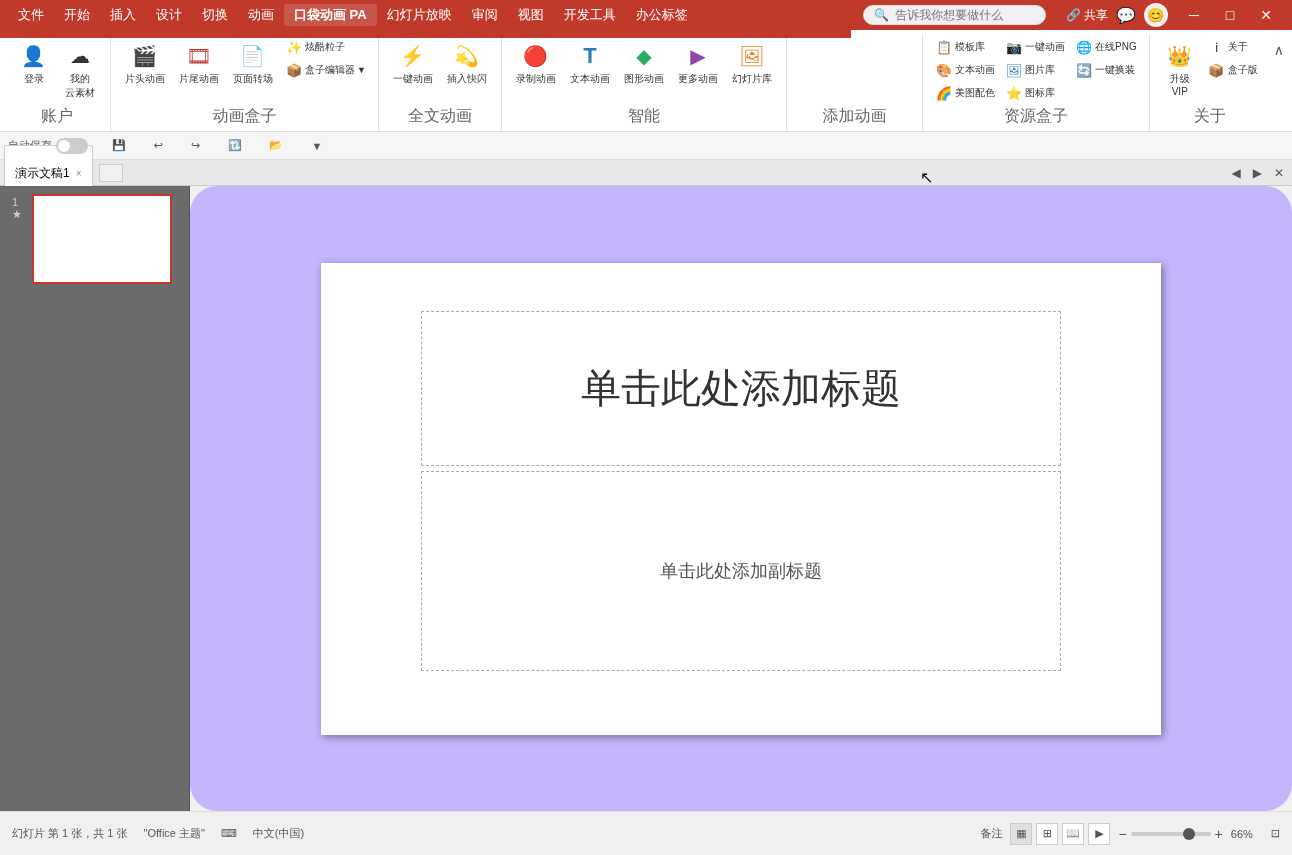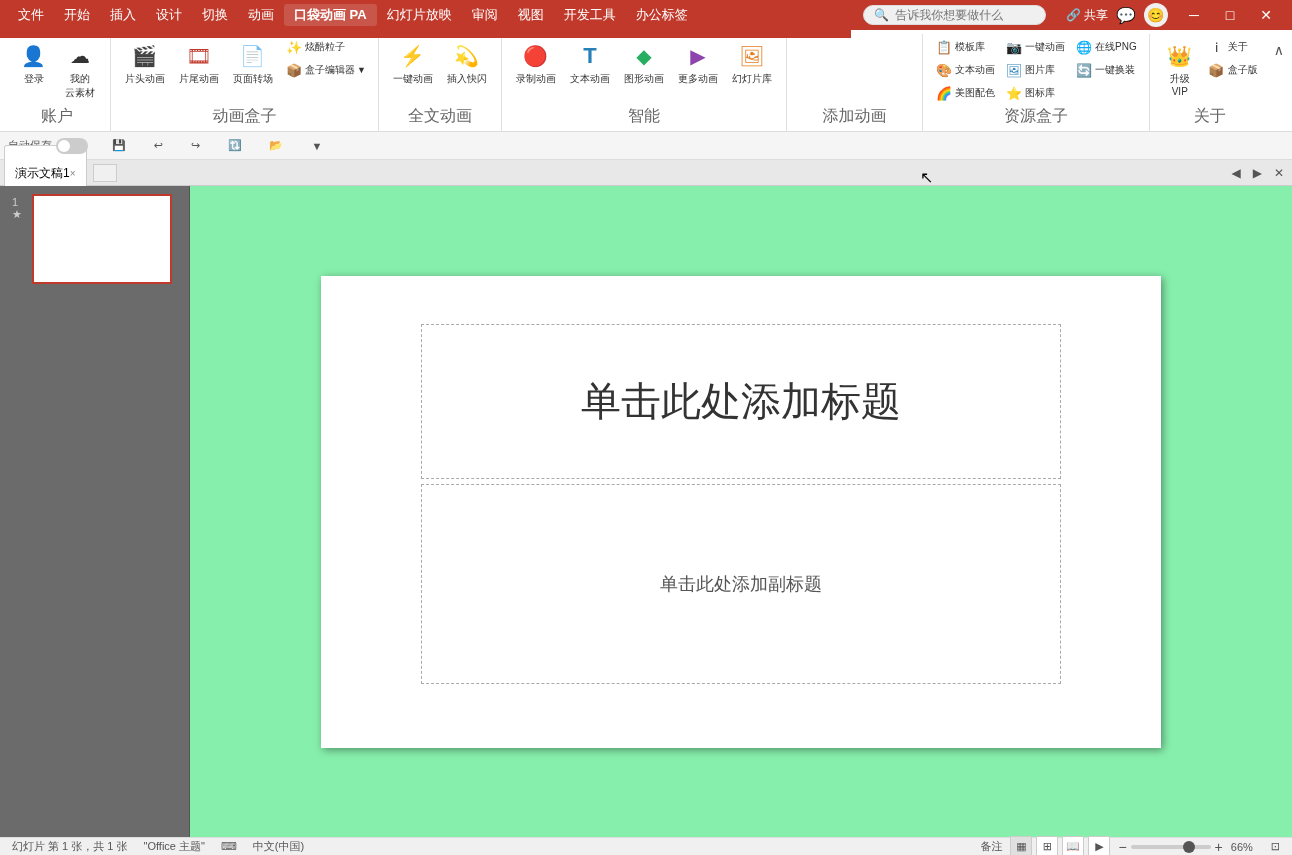--- a/index.html
+++ b/index.html
@@ -27,40 +27,40 @@
     
     .main { display: flex; flex: 1; overflow: hidden; }
 
     
     .slide-panel { width: 190px; background: #6b6b6b; border-right: 1px solid #555; overflow-y: auto; padding: 8px; }
     .slide-thumb { background: white; border: 2px solid #c0392b; margin-bottom: 4px; cursor: pointer; position: relative; }
     .slide-num { position: absolute; left: -20px; top: 2px; color: #ccc; font-size: 11px; }
     .slide-star { position: absolute; left: -20px; top: 14px; color: #ccc; font-size: 11px; }
 
     
-    .canvas-area { flex: 1; background: #86efac; display: flex; align-items: center; justify-content: center; overflow: auto; }
+    .canvas-area { flex: 1; background: #c4b5fd; display: flex; align-items: center; justify-content: center; overflow: auto; border-radius: 27px; }
     .slide-canvas { background: white; width: 840px; height: 472px; position: relative; box-shadow: 2px 2px 8px rgba(0,0,0,0.4); }
     .title-placeholder { position: absolute; top: 48px; left: 100px; width: 640px; height: 155px; border: 1px dashed #aaa; display: flex; align-items: center; justify-content: center; cursor: pointer; }
     .title-placeholder-text { font-size: 40px; color: #333; font-weight: normal; font-family: 'Microsoft YaHei', sans-serif; }
     .subtitle-placeholder { position: absolute; top: 208px; left: 100px; width: 640px; height: 200px; border: 1px dashed #aaa; display: flex; align-items: center; justify-content: center; cursor: pointer; }
     .subtitle-placeholder-text { font-size: 18px; color: #555; font-family: 'Microsoft YaHei', sans-serif; }
 
     
-    .status-bar { height: 18px; background: #f0f0f0; border-top: 1px solid #ddd; display: flex; align-items: center; padding: 0 12px; font-size: 11px; color: #555; gap: 16px; }
+    .status-bar { height: 44px; background: #f0f0f0; border-top: 1px solid #ddd; display: flex; align-items: center; padding: 0 12px; font-size: 11px; color: #555; gap: 16px; }
     .status-right { margin-left: auto; display: flex; align-items: center; gap: 8px; }
     .zoom-bar { display: flex; align-items: center; gap: 4px; }
     .zoom-slider { width: 80px; height: 4px; background: #ccc; border-radius: 2px; position: relative; cursor: pointer; }
     .zoom-slider-thumb { width: 12px; height: 12px; background: #555; border-radius: 50%; position: absolute; top: -4px; left: 66%; cursor: pointer; }
     .view-btns { display: flex; gap: 4px; }
     .view-btn { width: 22px; height: 22px; display: flex; align-items: center; justify-content: center; cursor: pointer; border: 1px solid #ccc; background: white; font-size: 11px; }
     .view-btn.active { background: #e0e0e0; }
 
     
     .tab-bar { height: 26px; background: #e8e8e8; border-bottom: 1px solid #ccc; display: flex; align-items: center; padding: 0 4px; gap: 2px; }
-    .doc-tab { display: flex; align-items: center; padding: 19px 10px; background: white; border: 1px solid #ccc; border-bottom: none; font-size: 12px; cursor: pointer; gap: 0; border-radius: 3px 3px 0 0; }
+    .doc-tab { display: flex; align-items: center; padding: 19px 10px; background: white; border: 1px solid #ccc; border-bottom: none; font-size: 12px; cursor: pointer; gap: 6px; border-radius: 3px 3px 0 0; }
     .doc-tab .close-x { font-size: 10px; color: #888; cursor: pointer; }
     .doc-tab-blank { width: 24px; height: 18px; border: 1px solid #ccc; background: #f0f0f0; display: flex; align-items: center; justify-content: center; cursor: pointer; margin-left: 4px; }
     .tab-right { margin-left: auto; display: flex; align-items: center; gap: 4px; }
     .tab-arrow { cursor: pointer; color: #555; font-size: 12px; padding: 2px 4px; }
 
     
     .icon-red { color: #c0392b; }
     .icon-blue { color: #2980b9; }
     .icon-green { color: #27ae60; }
     .icon-orange { color: #e67e22; }

